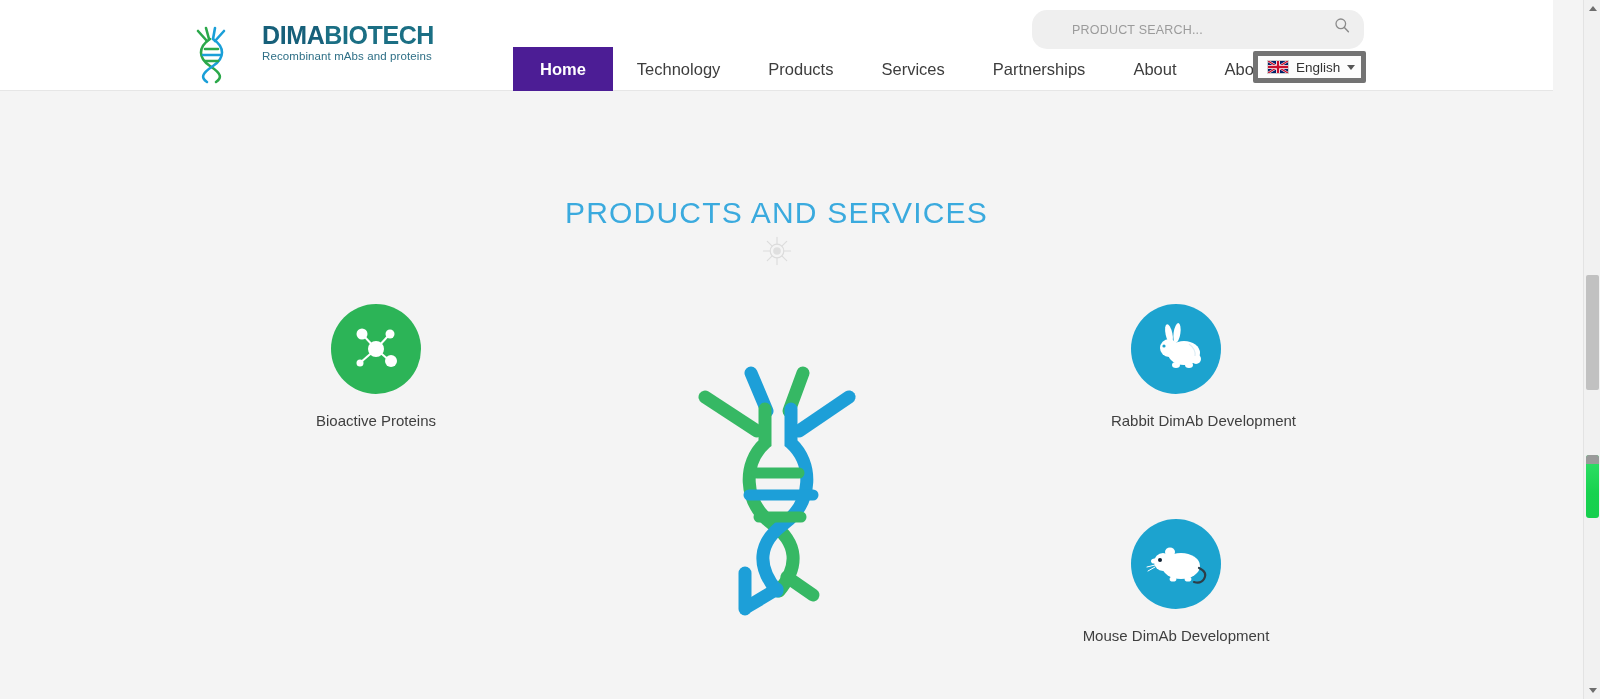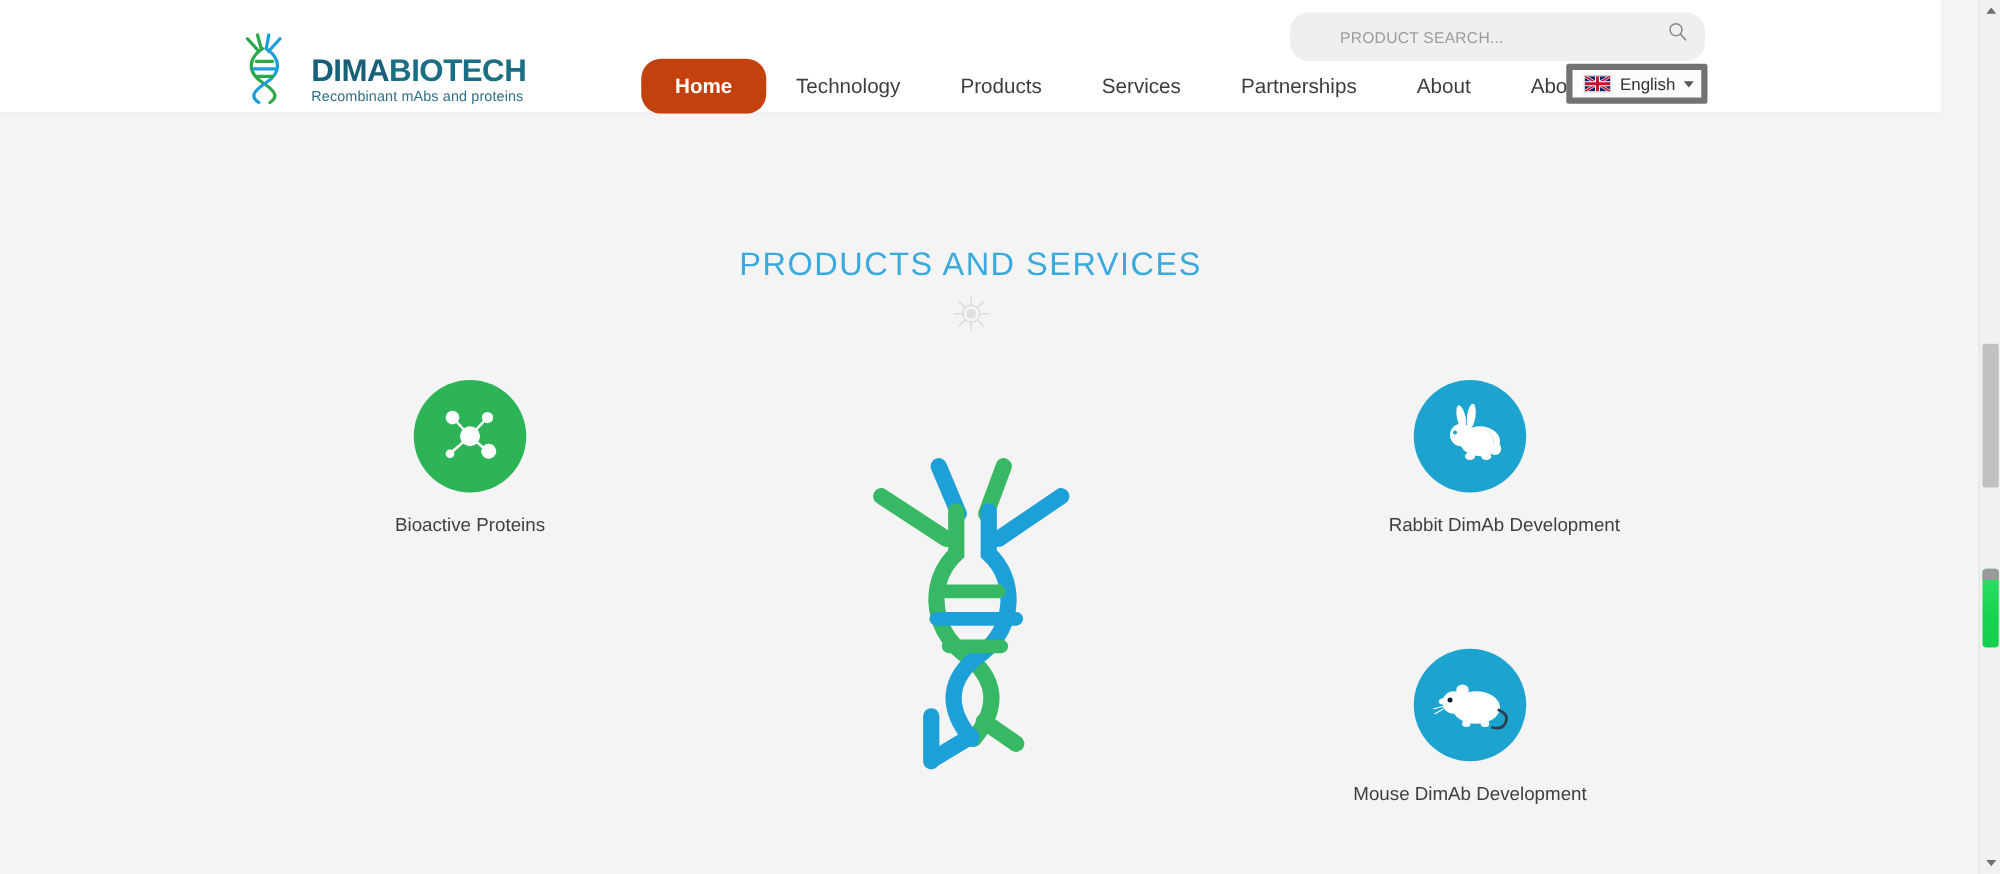--- a/index.html
+++ b/index.html
@@ -19,21 +19,21 @@
     position:relative;
     width:100%;
     height:91px;
     background:#ffffff;
     border-bottom:1px solid #e6e6e6;
   }
 
   .logo-wrap {
     position:absolute;
     left:188px; top:22px;
-    display:flex; align-items:flex-end; gap:15px;
+    display:flex; align-items:flex-start; gap:28px;
   }
   .logo-mark { width:46px; height:62px; flex:none; }
   .logo-text { display:flex; flex-direction:column; justify-content:center; }
   .logo-title {
     font-size:25px;
     font-weight:bold;
     letter-spacing:-0.4px;
     color:#17607a;
     line-height:1.05;
     white-space:nowrap;
@@ -84,25 +84,24 @@
     display:flex; align-items:center; justify-content:center;
     padding:0 24px;
     height:44px;
     font-size:16.5px;
     color:#3d3d3d;
     white-space:nowrap;
     cursor:pointer;
     user-select:none;
   }
   .nav-item.active {
-    background:#c2410c;
+    background:#4c1d95;
     color:#ffffff;
     font-weight:bold;
     padding:0 27px;
-    border-radius:16px;
   }
 
   
   .lang {
     position:absolute;
     left:1253px; top:51px;
     width:113px; height:32px;
     border:5px solid #737373;
     background:#fcfcfc;
     border-radius:2px;
@@ -122,21 +121,21 @@
     margin-left:auto;
   }
 
   
   .main { position:relative; width:100%; height:608px; background:#f4f4f4; }
 
   .section-title {
     position:absolute;
     left:0; right:0; top:105px;
     text-align:center;
-    font-size:26px;
+    font-size:30px;
     color:#3aaade;
     letter-spacing:1.2px;
   }
   .section-deco {
     position:absolute;
     left:50%; top:143px;
     transform:translateX(-50%);
     width:34px; height:34px;
     opacity:.55;
   }

